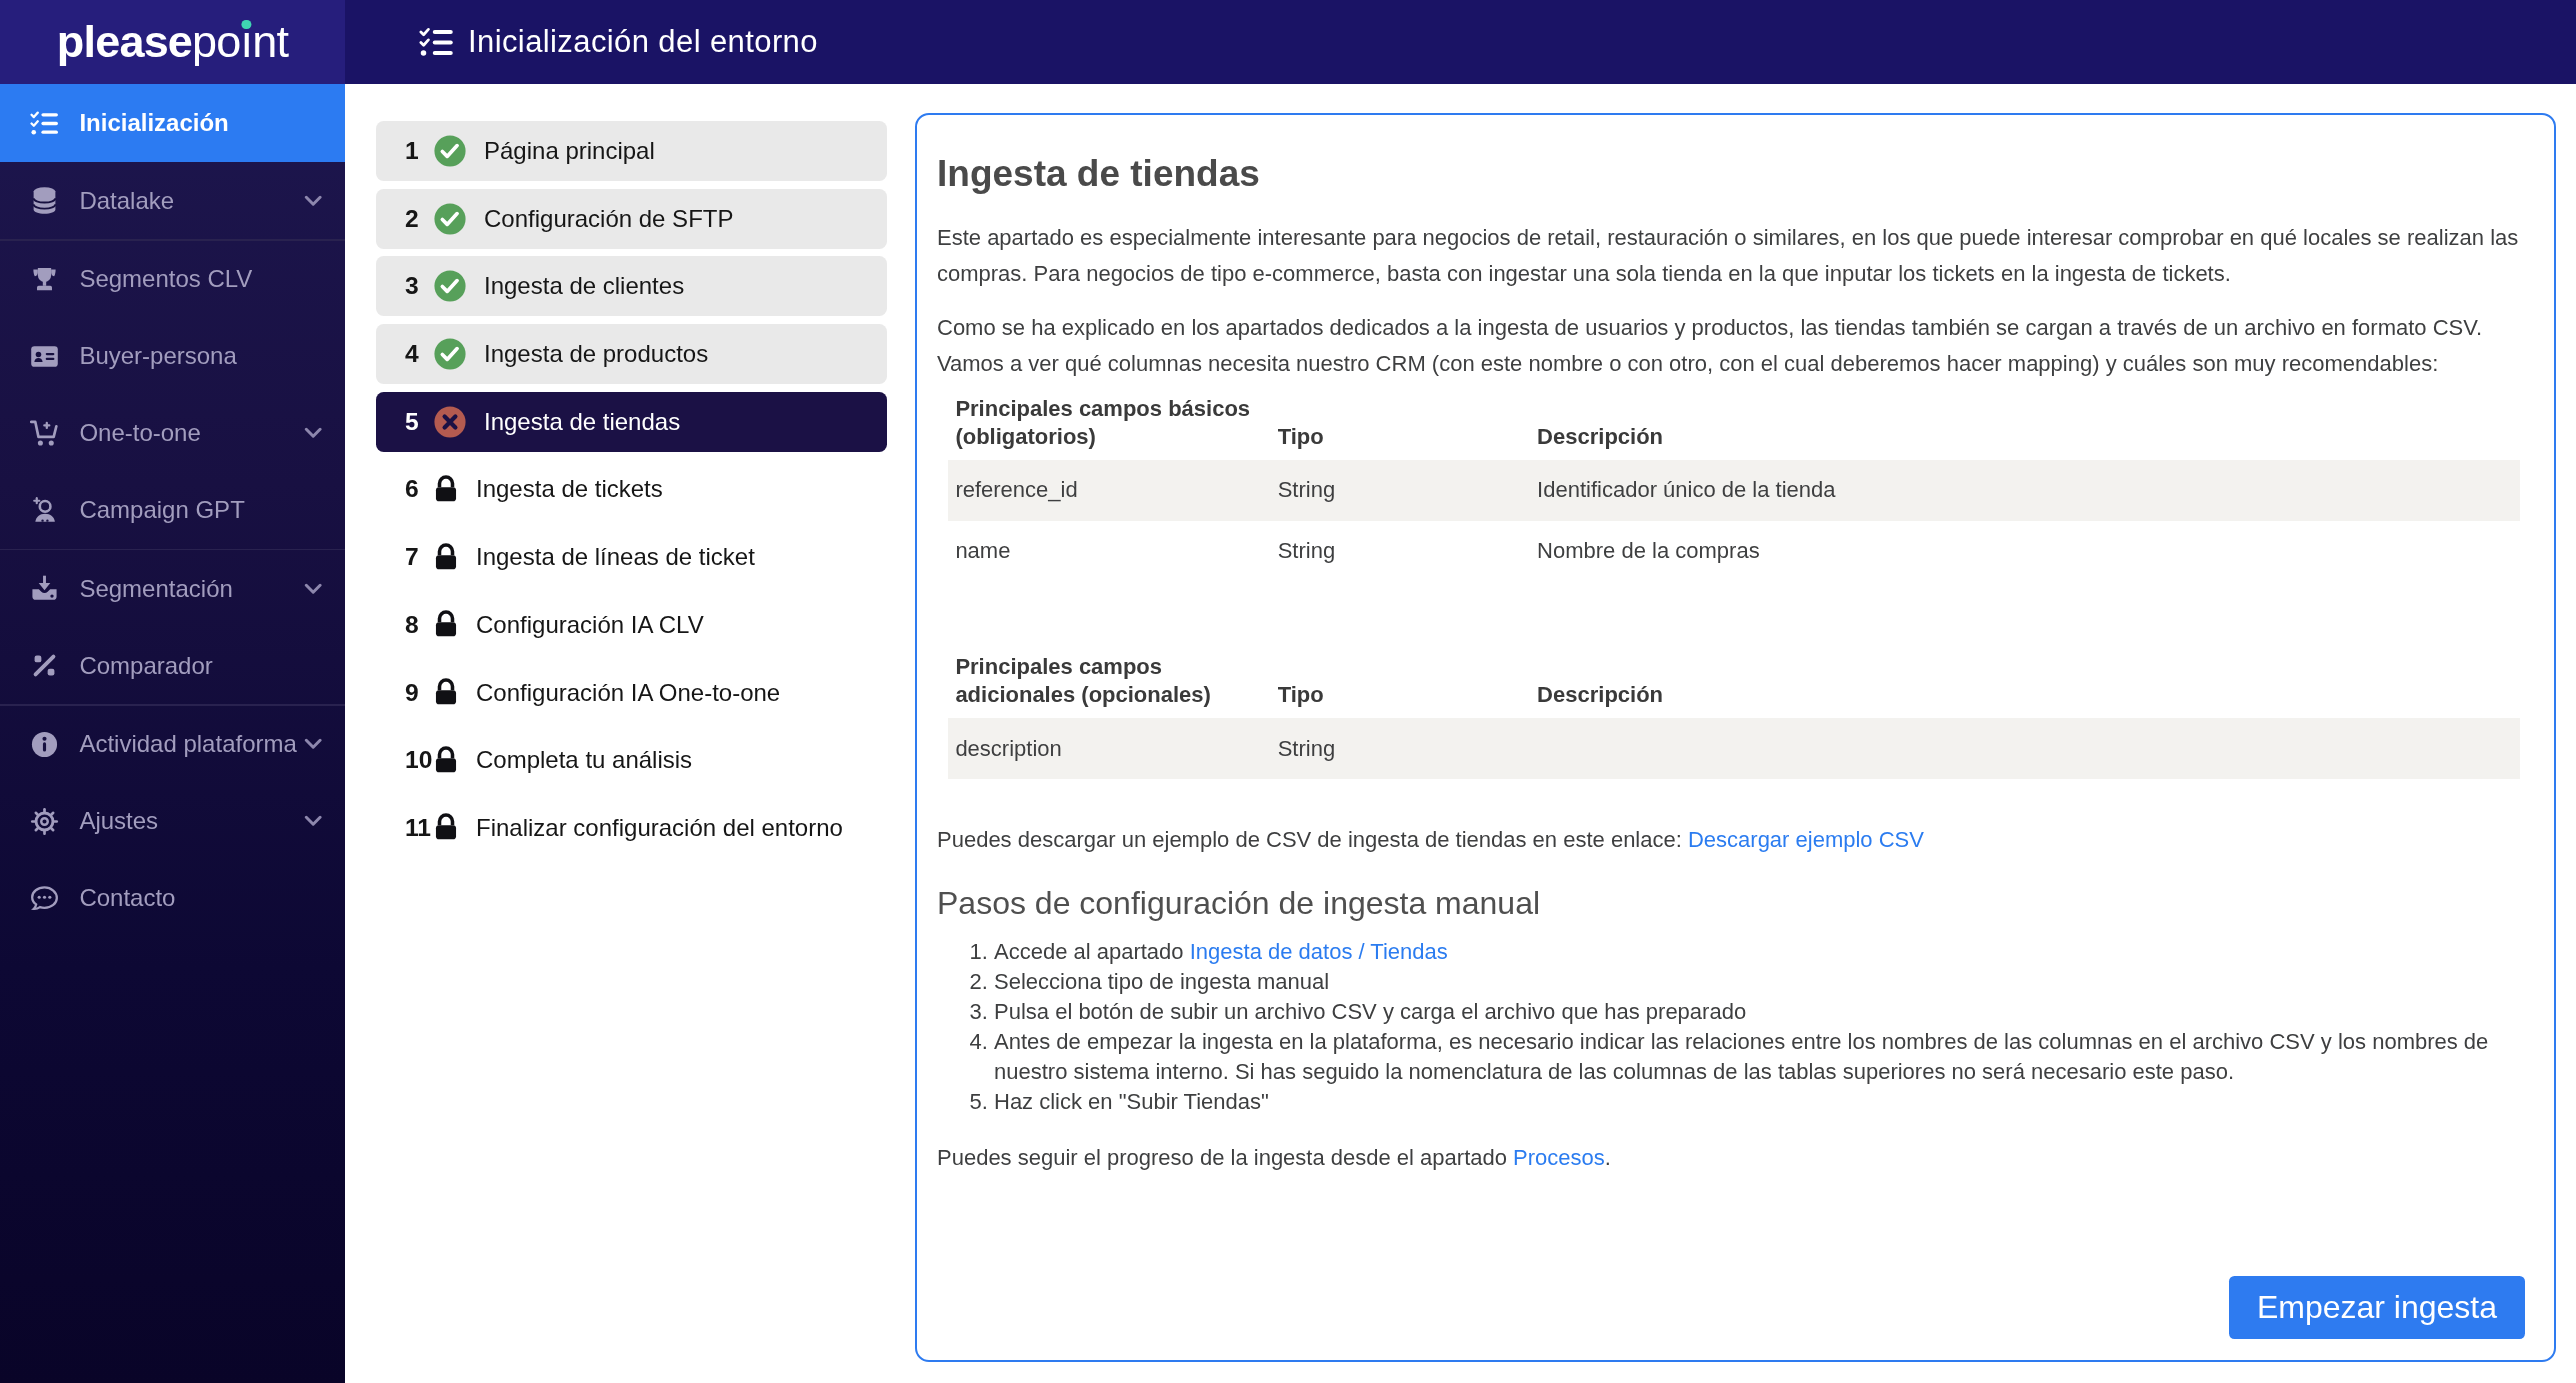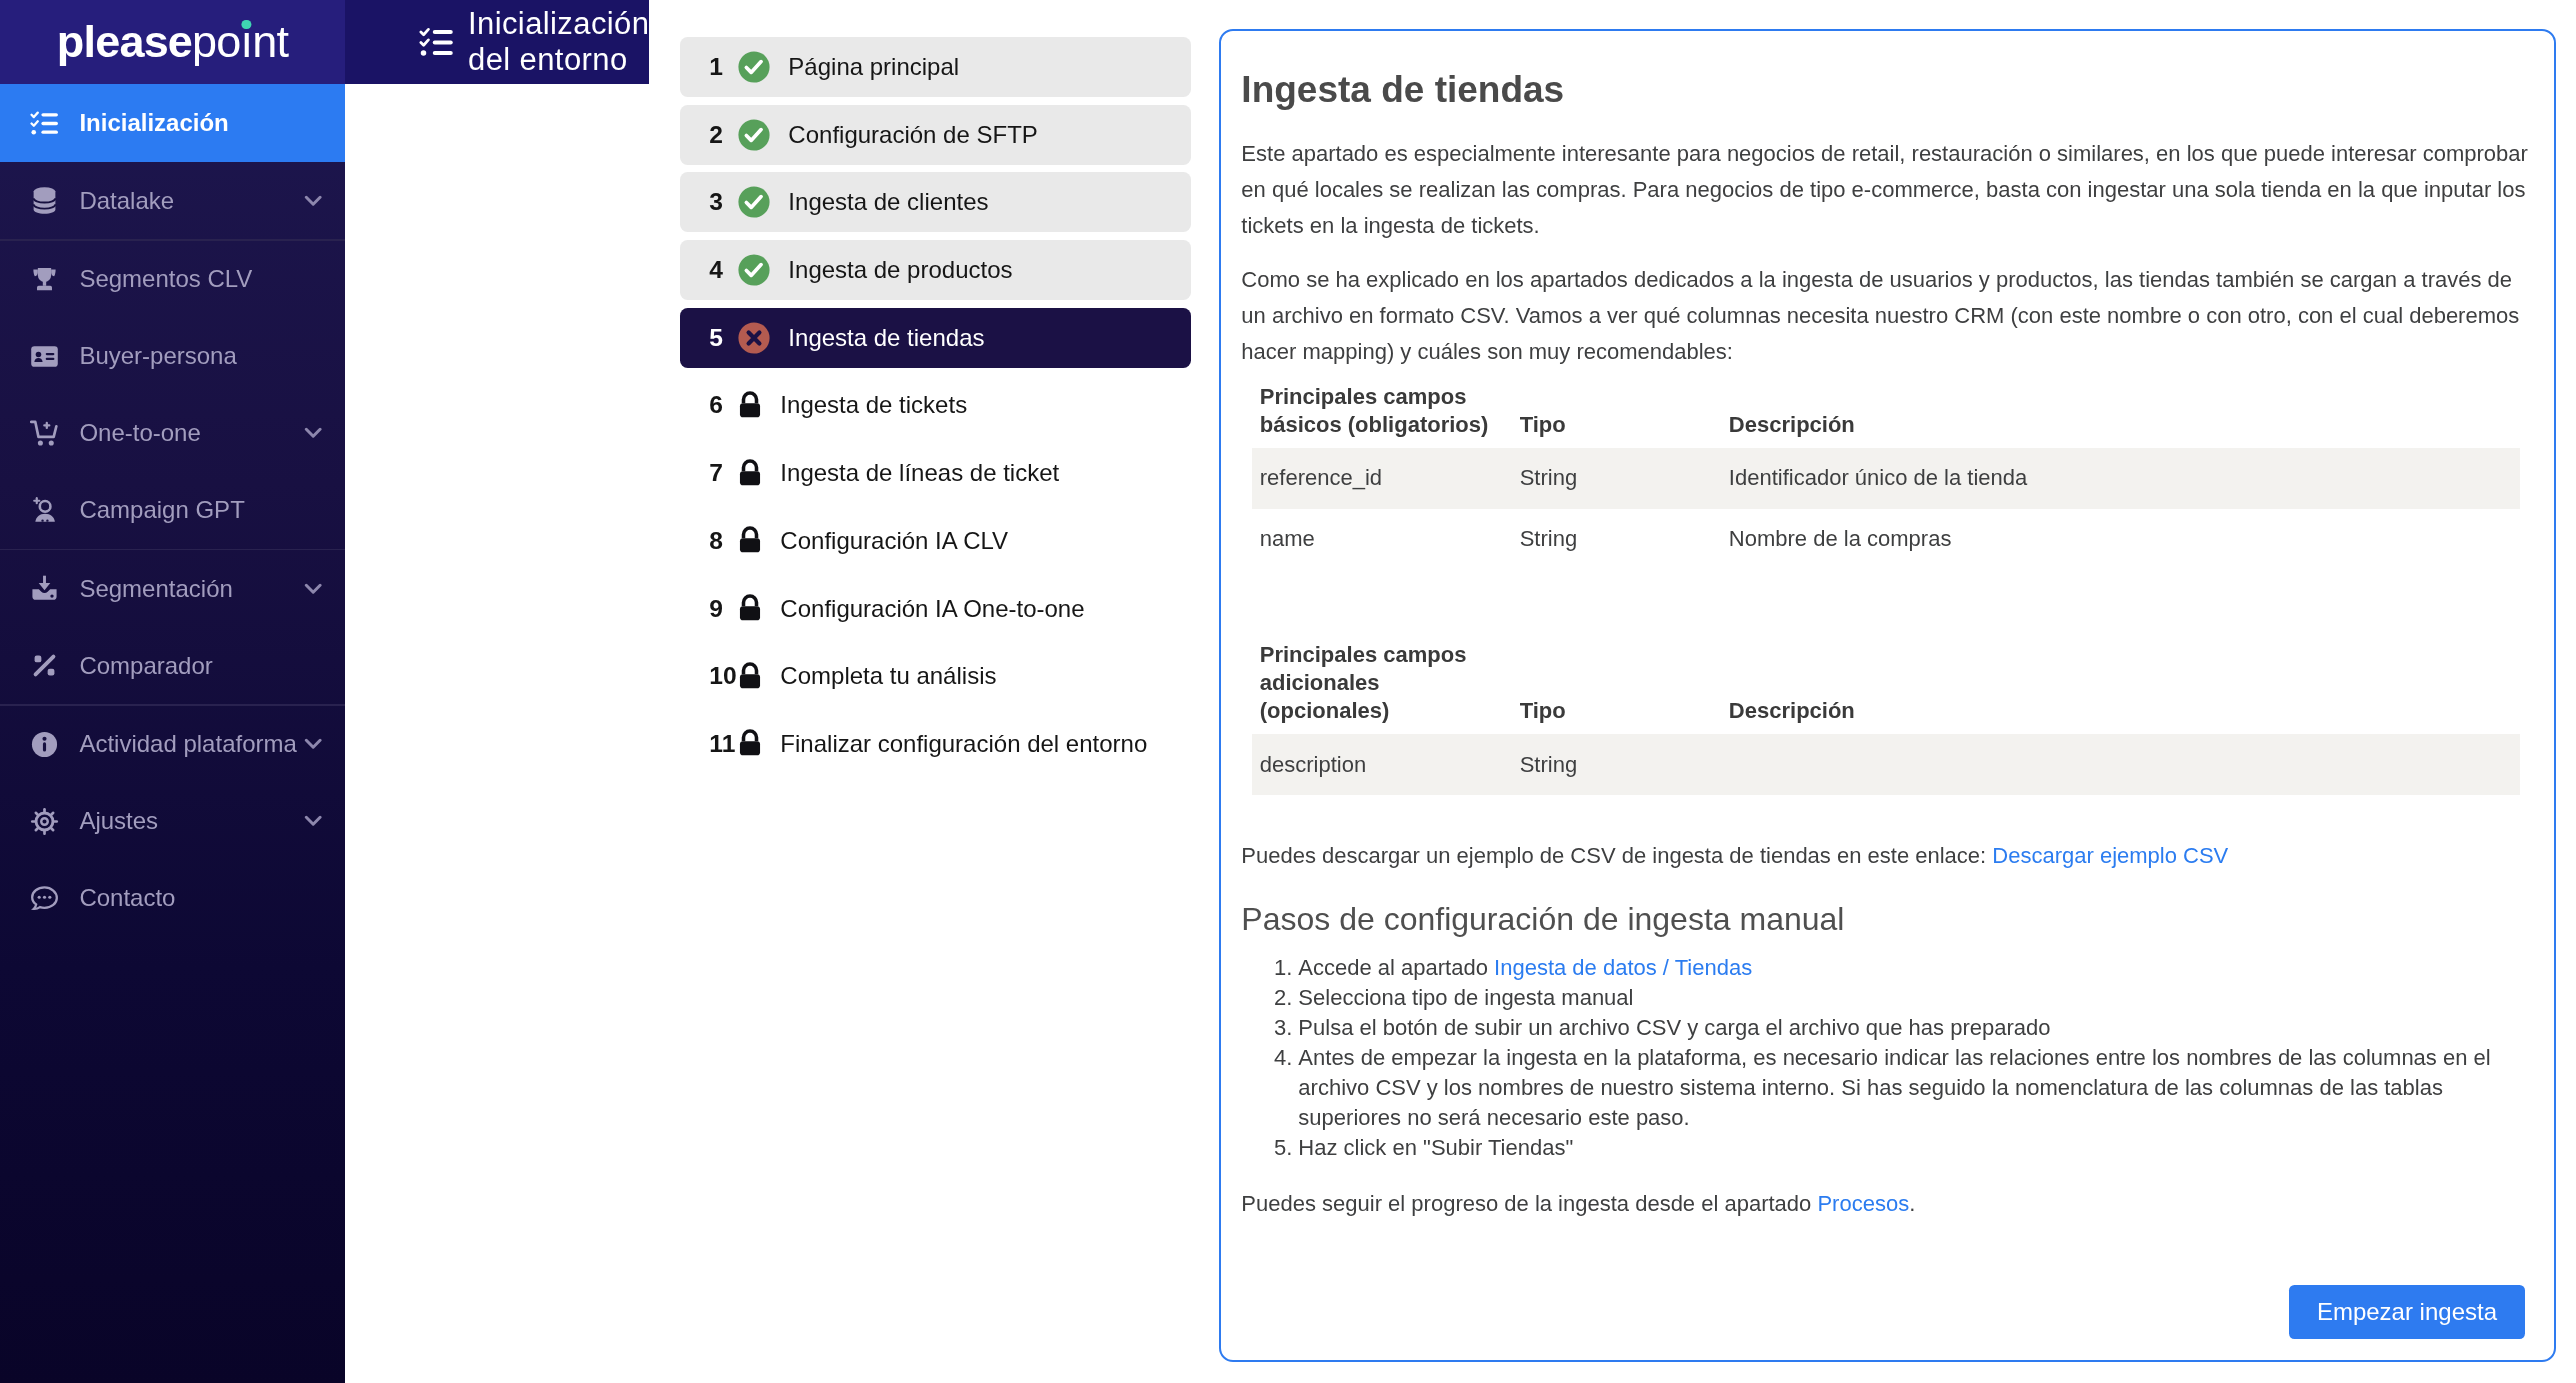--- a/index.html
+++ b/index.html
@@ -22,21 +22,21 @@
     font-size:24px; cursor:pointer; flex:0 0 auto; }
   .nav-item.active { height:78px; background:#2c7bf2; color:#ffffff; font-weight:700; }
   .nav-icon { width:34px; height:31px; display:inline-flex; align-items:center; justify-content:center; margin-right:18.4px; flex:0 0 34px; }
   .nav-icon svg { width:29px; height:29px; }
   .nav-label { white-space:nowrap; }
   .chev { margin-left:auto; margin-right:23px; color:#8d87ad; display:inline-flex; }
   .chev svg { width:18.4px; height:11.5px; }
   .divider { height:1.5px; background:#29224f; margin:0; flex:0 0 1.5px; }
 
   
-  .right { flex:1; display:flex; flex-direction:row; }
+  .right { flex:1; display:flex; flex-direction:column; }
   .topbar { height:84px; flex:0 0 84px; background:#1a1365; display:flex; align-items:center; padding-left:74px; }
   .topbar-icon { display:inline-flex; margin-right:14px; }
   .topbar-icon svg { width:35px; height:31px; }
   .topbar-title { color:#ffffff; font-size:31px; font-weight:300; letter-spacing:0.4px; }
 
   .workarea { flex:1; display:flex; background:#ffffff; }
 
   
   .steps-col { width:570px; flex:0 0 570px; padding:37px 28px 0 31px; }
   .step { height:60px; margin-bottom:7.7px; display:flex; align-items:center; padding-left:29px;
@@ -68,21 +68,21 @@
   .thead .cell { font-weight:700; color:#3a3a3a; line-height:28px; align-self:end; padding-bottom:9.2px; }
   .trow.data { min-height:61px; align-items:center; }
   .trow.striped { background:#f3f2ef; }
 
   .dl-line { margin-top:43px; }
   ol.steps-list { margin-top:15.4px; padding-left:57px; }
   ol.steps-list li { font-size:22px; line-height:30px; color:#3e3f40; }
   .progress-line { margin-top:23px; }
 
   .cta { position:absolute; right:29px; bottom:21.5px; background:#2e7bf0; color:#ffffff; border:none;
-    font-family:"Liberation Sans", sans-serif; font-size:24px; padding:13px 28px; border-radius:5.4px; cursor:pointer; }
+    font-family:"Liberation Sans", sans-serif; font-size:32px; padding:13px 28px; border-radius:5.4px; cursor:pointer; }
 </style>
 </head>
 <body>
 
 <div class="app">
 
   <aside class="sidebar">
     <div class="logo-block">
       <span class="logo-text"><span class="b">please</span><span class="r">po</span><span class="r logo-i">ı</span><span class="r">nt</span></span>
     </div>

